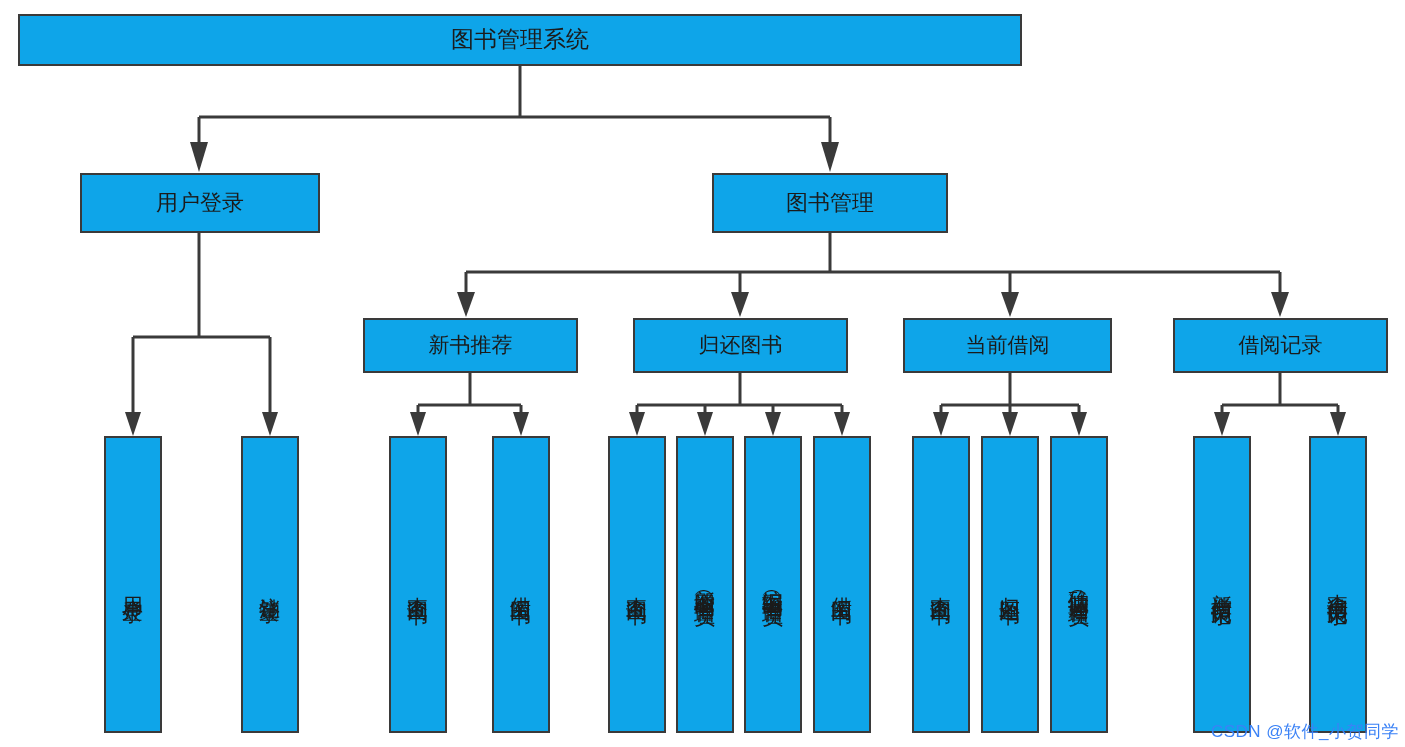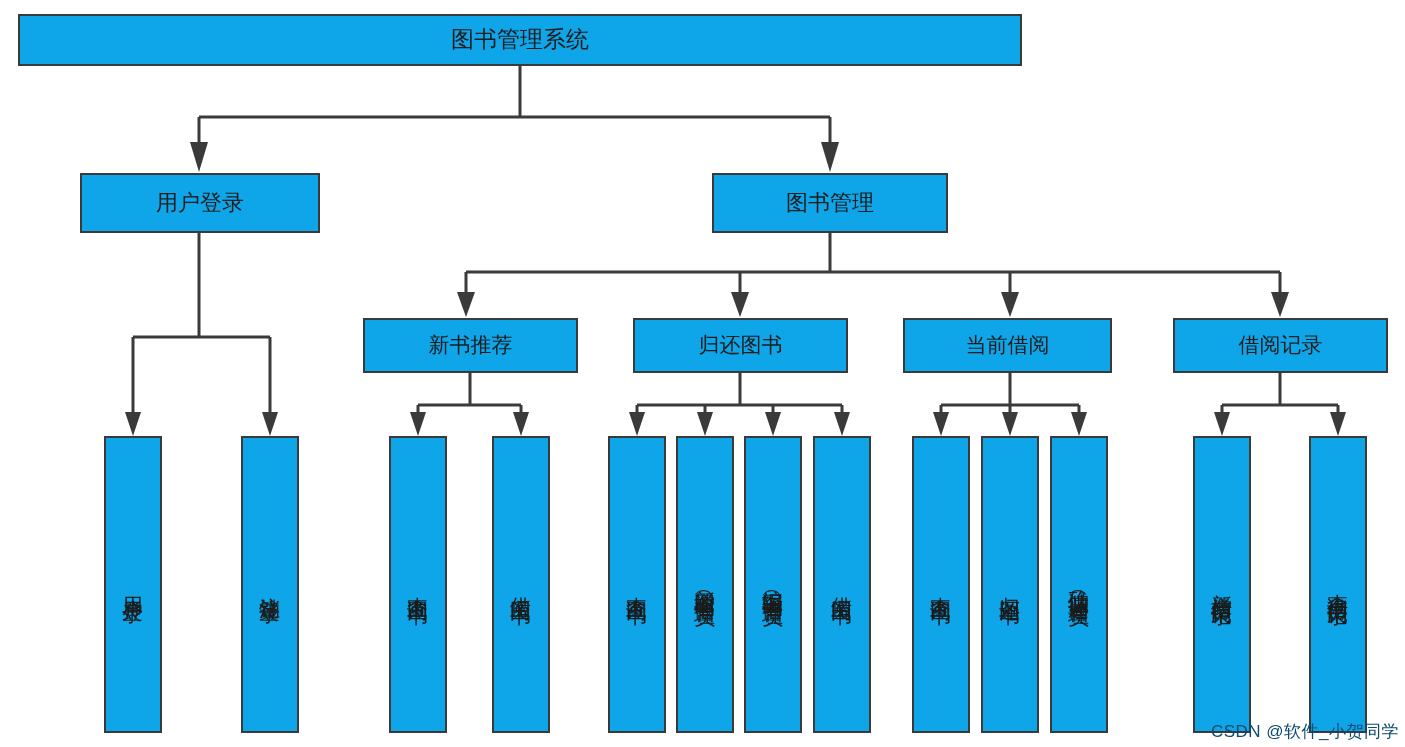--- a/index.html
+++ b/index.html
@@ -40,21 +40,21 @@
     text-orientation:upright;
     letter-spacing:2.5px;
     white-space:nowrap;
     line-height:1;
     font-size:21px;
   }
   .watermark{
     position:absolute;
     right:6px;bottom:4px;
     font-size:17px;
-    color:#0c4a6e;
+    color:#3b82f6;
     letter-spacing:.5px;
     white-space:nowrap;
     pointer-events:none;
   }
 </style>
 </head>
 <body>
 
 <div id="stage">
 

